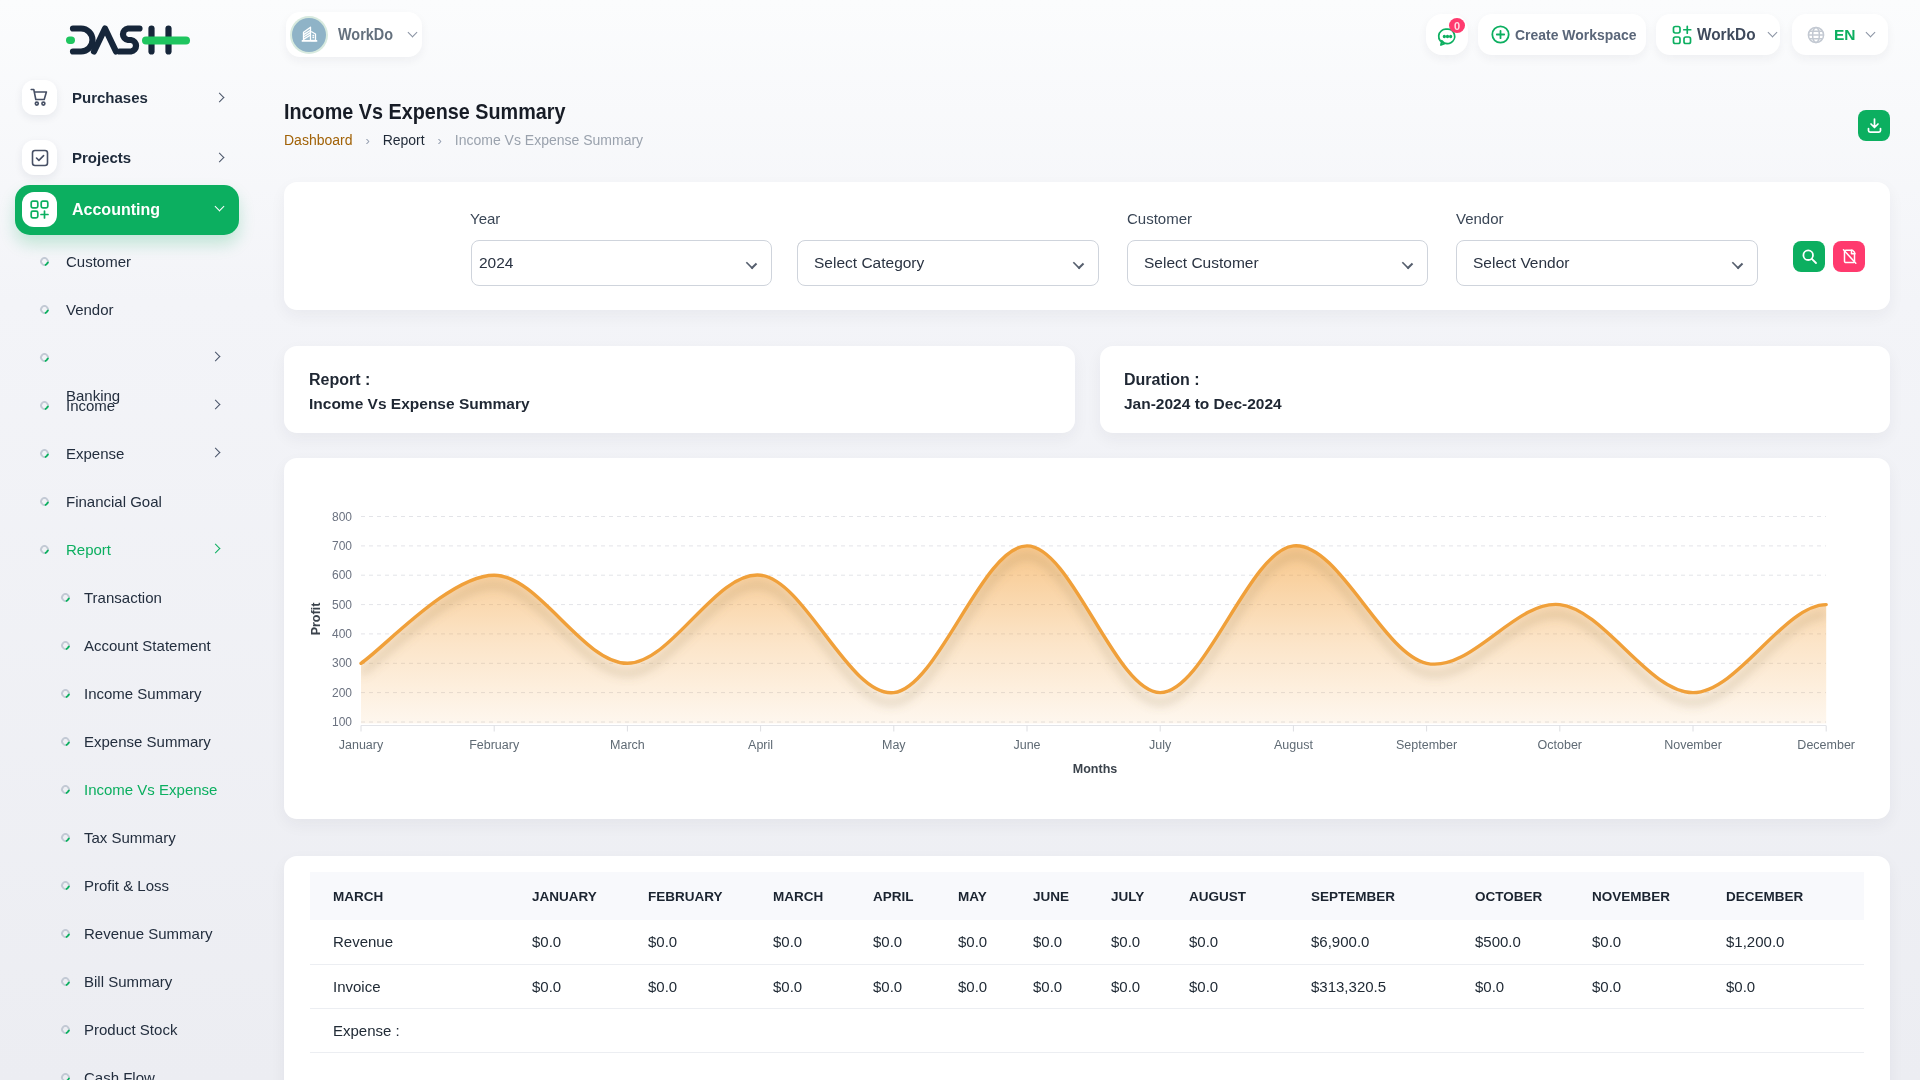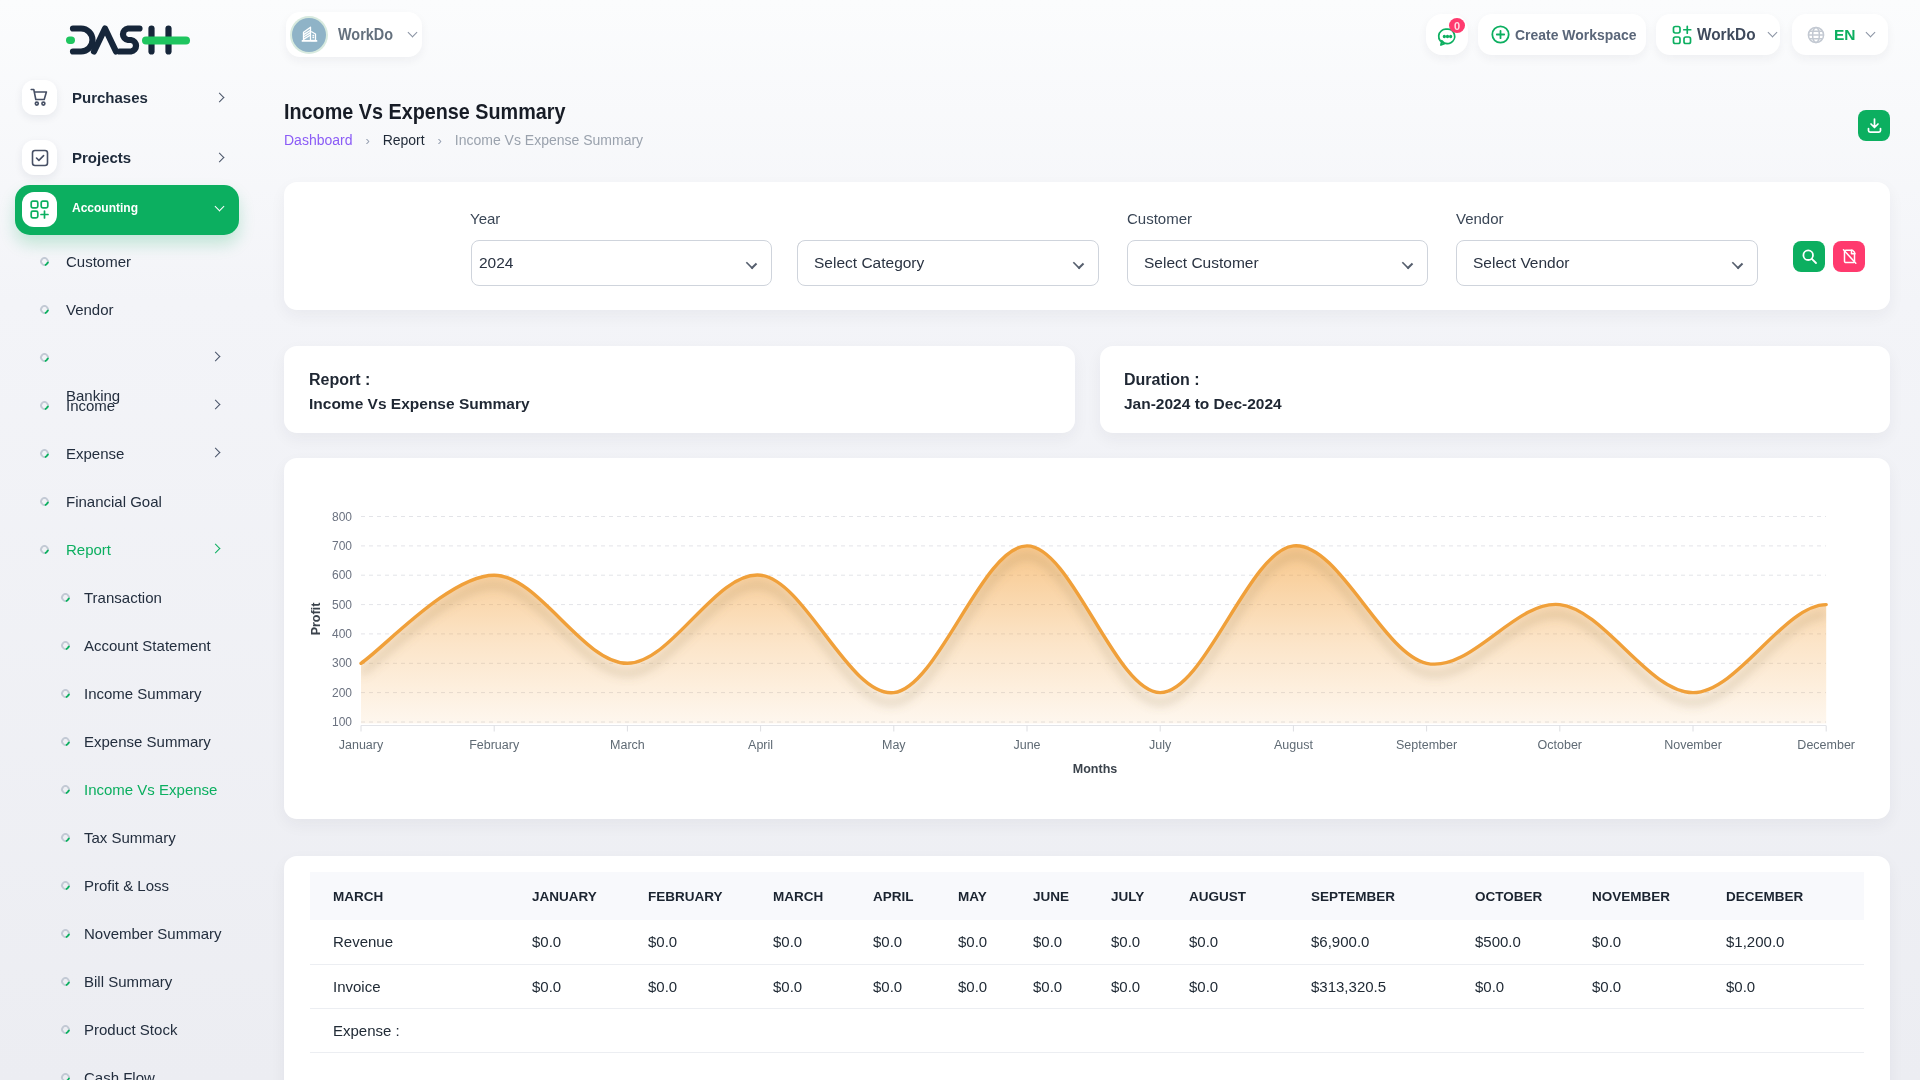--- a/index.html
+++ b/index.html
@@ -73,21 +73,21 @@
 
 <div class="pill"></div>
 <div class="iconbox" style="top:192px;box-shadow:none;">
     <svg width="19" height="19" viewBox="0 0 19 19" fill="none" stroke="#0caf60" stroke-width="1.7" stroke-linecap="round" stroke-linejoin="round">
 <rect x="1.2" y="1.2" width="6.6" height="6.6" rx="1.6"></rect>
 <rect x="11.2" y="1.2" width="6.6" height="6.6" rx="1.6"></rect>
 <rect x="1.2" y="11.2" width="6.6" height="6.6" rx="1.6"></rect>
 <path d="M14.5 11 v7 M11 14.5 h7"></path>
 </svg>
   </div>
-<div class="mtop" style="top:201px;color:#fff;font-size:12px;">Accounting</div>
+<div class="mtop" style="top:201px;color:#fff;font-size:16px;">Accounting</div>
 <div class="chev" style="left:216px;top:203px;border-color:#fff;transform:rotate(135deg);"></div>
 
 <div id="menu">
 <div class="bullet" style="left:40px;top:257px;"></div>
 <div class="mi" style="left:66px;top:253px;">Customer</div>
 <div class="bullet" style="left:40px;top:305px;"></div>
 <div class="mi" style="left:66px;top:301px;">Vendor</div>
 <div class="bullet" style="left:40px;top:353px;"></div>
 <div class="mi" style="left:66px;top:358px;margin-top:29px;">Banking</div>
 <div class="chev" style="left:212px;top:353px;border-color:#49546a;"></div>
@@ -110,21 +110,21 @@
 <div class="mi" style="left:84px;top:685px;">Income Summary</div>
 <div class="bullet" style="left:61px;top:737px;"></div>
 <div class="mi" style="left:84px;top:733px;">Expense Summary</div>
 <div class="bullet" style="left:61px;top:785px;"></div>
 <div class="mi grn" style="left:84px;top:781px;">Income Vs Expense</div>
 <div class="bullet" style="left:61px;top:833px;"></div>
 <div class="mi" style="left:84px;top:829px;">Tax Summary</div>
 <div class="bullet" style="left:61px;top:881px;"></div>
 <div class="mi" style="left:84px;top:877px;">Profit &amp; Loss</div>
 <div class="bullet" style="left:61px;top:929px;"></div>
-<div class="mi" style="left:84px;top:925px;">November Summary</div>
+<div class="mi" style="left:84px;top:925px;">Revenue Summary</div>
 <div class="bullet" style="left:61px;top:977px;"></div>
 <div class="mi" style="left:84px;top:973px;">Bill Summary</div>
 <div class="bullet" style="left:61px;top:1025px;"></div>
 <div class="mi" style="left:84px;top:1021px;">Product Stock</div>
 <div class="bullet" style="left:61px;top:1073px;"></div>
 <div class="mi" style="left:84px;top:1069px;">Cash Flow</div>
 </div>
 
 <div class="hbtn" style="left:286px;top:12px;width:136px;height:45px;">
   <span style="margin-left:6px;width:34px;height:34px;border-radius:50%;background:#8fb3c7;box-shadow:0 0 0 2px #d8eadf;display:flex;align-items:center;justify-content:center;">
@@ -182,21 +182,21 @@
 <ellipse cx="9" cy="9" rx="3.4" ry="7.6"></ellipse>
 <path d="M1.6 9 h14.8 M2.6 5.2 h12.8 M2.6 12.8 h12.8"></path>
 </svg>
     </span>
   <span style="margin-left:9px;font-size:15.5px;font-weight:bold;color:#0caf60;">EN</span>
   <span class="chev" style="position:static;margin-left:11px;transform:rotate(135deg);border-color:#8a93a3;margin-top:-4px;"></span>
 </div>
 
 <div class="abs" style="left:284px;top:100px;font-size:21.5px;font-weight:bold;color:#171c26;transform:scaleX(0.92);transform-origin:0 0;">Income Vs Expense Summary</div>
 <div class="abs" style="left:284px;top:132px;font-size:14px;color:#9aa2ad;">
-  <span style="color:#8b5cf6;">Dashboard</span>
+  <span style="color:#a16207;">Dashboard</span>
   <span style="color:#98a2b3;padding:0 9px;font-size:13px;">›</span>
   <span style="color:#1f2937;">Report</span>
   <span style="color:#98a2b3;padding:0 9px;font-size:13px;">›</span>
   <span>Income Vs Expense Summary</span>
 </div>
 <div class="abs" style="left:1858px;top:110px;width:32px;height:31px;border-radius:8px;background:#0caf60;display:flex;align-items:center;justify-content:center;">
     <svg width="17" height="17" viewBox="0 0 17 17" fill="none" stroke="#fff" stroke-width="1.7" stroke-linecap="round" stroke-linejoin="round">
 <path d="M8.5 2 v8 M5 7 l3.5 3.5 L12 7"></path>
 <path d="M2.5 11.5 v2 a1.6 1.6 0 0 0 1.6 1.6 h8.8 a1.6 1.6 0 0 0 1.6 -1.6 v-2"></path>
 </svg>

